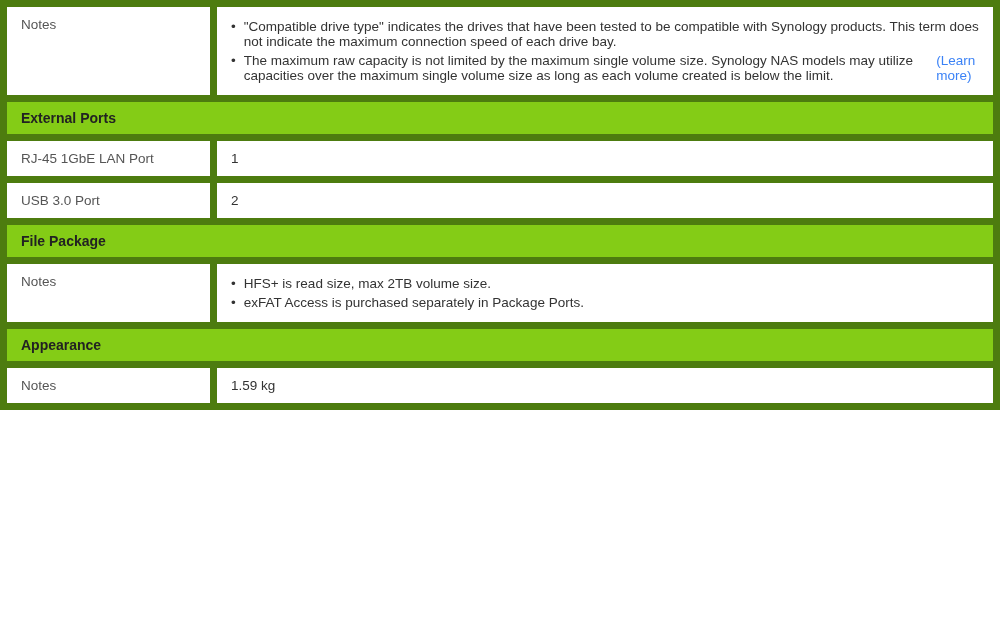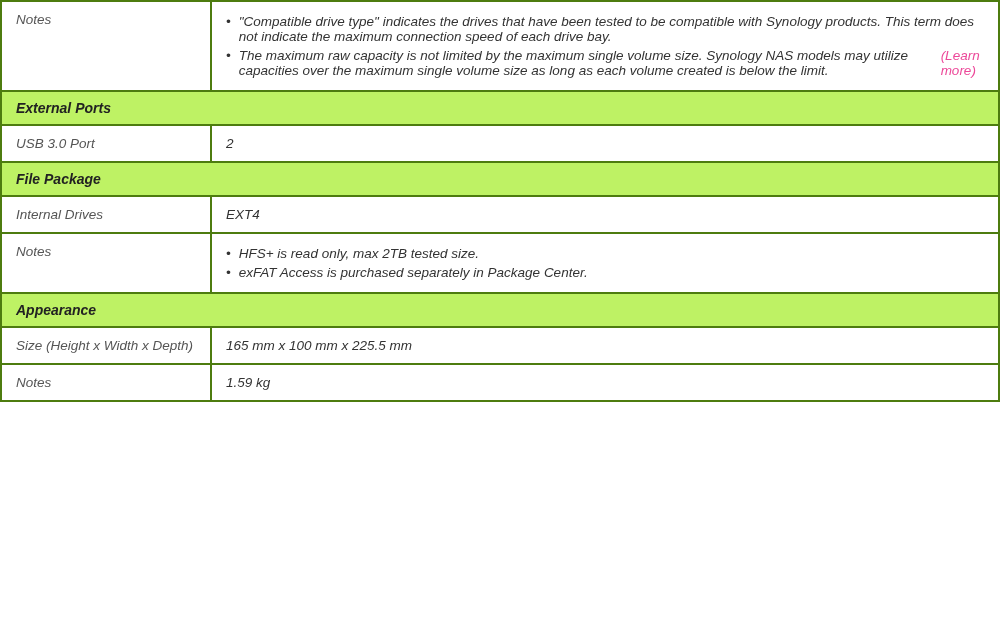--- a/index.html
+++ b/index.html
@@ -13,27 +13,26 @@
       color: #333;
       background: #fff;
       width: 1000px;
     }
     .spec-table {
       width: 100%;
       border-collapse: collapse;
       border: 1px solid #ddd;
     }
     .spec-table td {
-      border: 2px solid #4d7c0f;
+      border: 7px solid #4d7c0f;
       padding: 10px 14px;
       vertical-align: top;
-      font-style: italic;
     }
     .section-header td {
-      background-color: #bef264;
+      background-color: #84cc16;
       font-weight: bold;
       color: #222;
       padding: 8px 14px;
     }
     .label-cell {
       width: 210px;
       color: #555;
       font-size: 13.5px;
     }
     .value-cell {
@@ -50,21 +49,21 @@
       padding-left: 0;
       display: flex;
       align-items: flex-start;
     }
     ul.bullet-list li::before {
       content: "•";
       margin-right: 8px;
       flex-shrink: 0;
     }
     .learn-more {
-      color: #ec4899;
+      color: #3b82f6;
       text-decoration: none;
     }
   </style>
 </head>
 <body>
 
 <table class="spec-table">
   <tbody id="table-body">
   <tr>
         <td class="label-cell">Notes</td>
@@ -75,44 +74,40 @@
               <span>The maximum raw capacity is not limited by the maximum single volume size. Synology NAS models may utilize capacities over the maximum single volume size as long as each volume created is below the limit. </span>
               <a class="learn-more" href="#">(Learn more)</a>
             </li>
           </ul>
         </td>
       </tr>
       <tr class="section-header">
         <td colspan="2">External Ports</td>
       </tr>
       <tr>
+        <td class="label-cell">RJ-45 1GbE LAN Port</td>
+        <td class="value-cell">1</td>
+      </tr>
+      <tr>
         <td class="label-cell">USB 3.0 Port</td>
         <td class="value-cell">2</td>
       </tr>
       <tr class="section-header">
         <td colspan="2">File Package</td>
       </tr>
       <tr>
-        <td class="label-cell">Internal Drives</td>
-        <td class="value-cell">EXT4</td>
-      </tr>
-      <tr>
         <td class="label-cell">Notes</td>
         <td class="value-cell">
           <ul class="bullet-list">
-            <li>HFS+ is read only, max 2TB tested size.</li>
-            <li>exFAT Access is purchased separately in Package Center.</li>
+            <li>HFS+ is read size, max 2TB volume size.</li>
+            <li>exFAT Access is purchased separately in Package Ports.</li>
           </ul>
         </td>
       </tr>
       <tr class="section-header">
         <td colspan="2">Appearance</td>
-      </tr>
-      <tr>
-        <td class="label-cell">Size (Height x Width x Depth)</td>
-        <td class="value-cell">165 mm x 100 mm x 225.5 mm</td>
       </tr>
       <tr>
         <td class="label-cell">Notes</td>
         <td class="value-cell">1.59 kg</td>
       </tr>
     </tbody>
 </table>
 
 </body></html>

